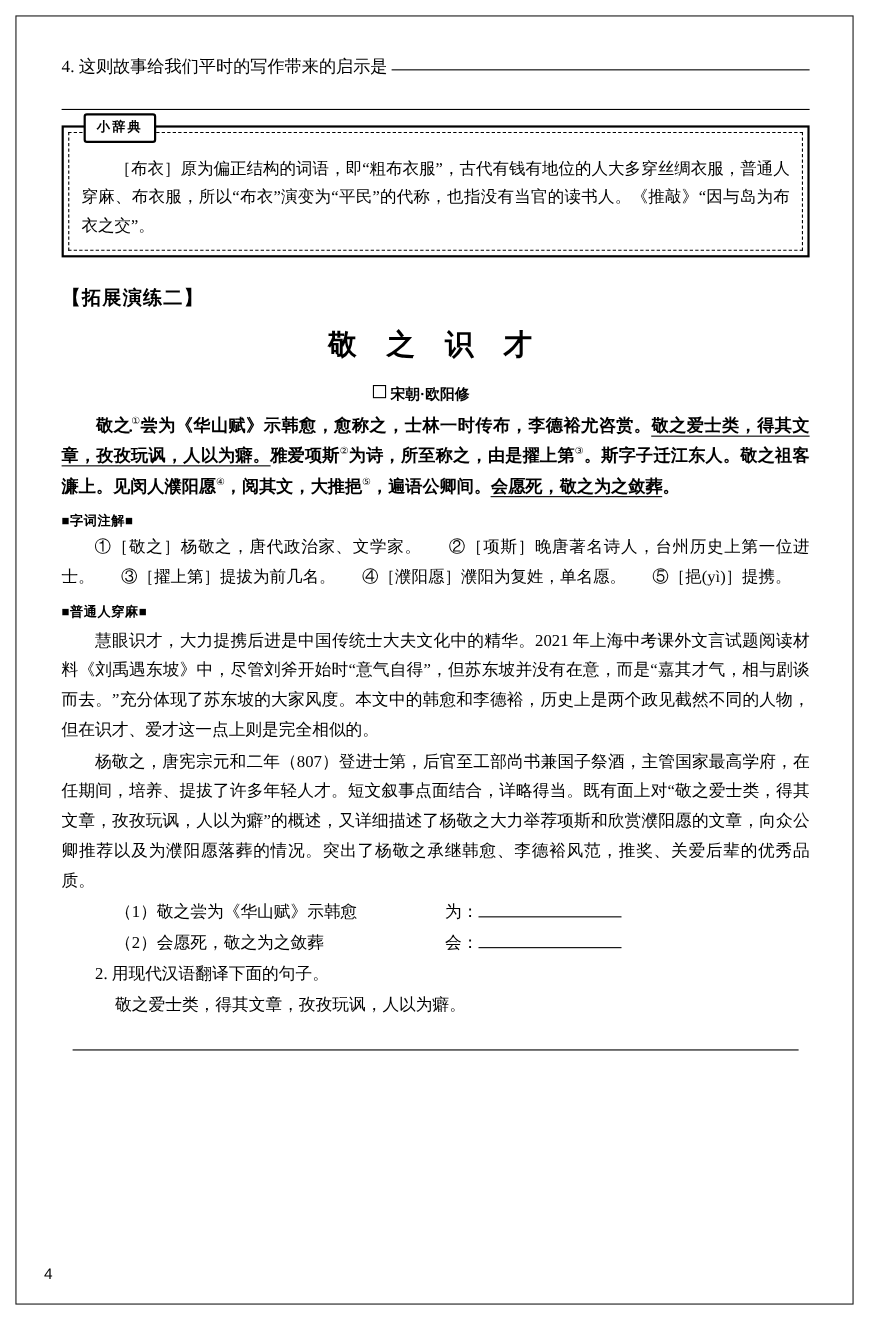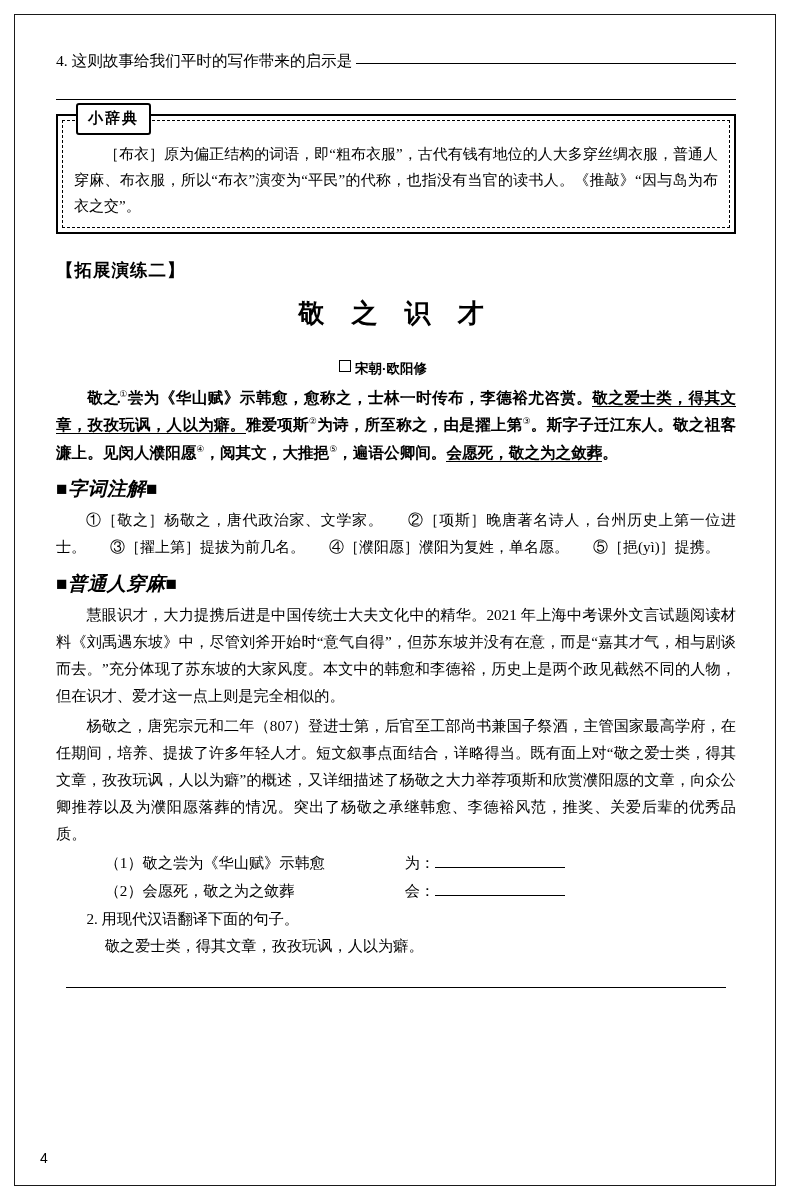--- a/index.html
+++ b/index.html
@@ -80,21 +80,21 @@
   }
   .dict-title {
     position: absolute;
     left: 18px;
     top: -13px;
     background: #fff;
     border: 2px solid #000;
     border-radius: 3px;
     padding: 1px 10px 2px 10px;
     font-weight: bold;
-    font-size: 15px;
+    font-size: 12px;
     letter-spacing: 2px;
     font-family: "Liberation Sans", sans-serif;
   }
   .dict-text {
     font-size: 15px;
     line-height: 1.72;
     text-align: justify;
     text-indent: 2em;
     margin: 0;
   }
@@ -105,21 +105,21 @@
     font-size: 17.5px;
     letter-spacing: 1px;
     margin: 16px 0 8px 0;
     font-family: "Liberation Sans", sans-serif;
   }
   .article-title {
     text-align: center;
     font-size: 26px;
     font-weight: bold;
     letter-spacing: 10px;
-    margin: 8px 0 24px 0;
+    margin: 8px 0 14px 0;
     font-family: "Liberation Sans", sans-serif;
   }
   .article-byline {
     text-align: center;
     font-size: 13.5px;
     margin: 0 26px 4px 0;
     font-family: "Liberation Sans", sans-serif;
     font-weight: bold;
   }
   .byline-box {
@@ -148,25 +148,24 @@
     position: absolute;
     left: 50%;
     transform: translateX(-50%);
     bottom: -9px;
     font-size: 15px;
   }
 
   
   .subhead {
     font-weight: bold;
-    font-size: 19px;
+    font-size: 12px;
     margin: 8px 0 2px 0;
     font-family: "Liberation Sans", sans-serif;
     letter-spacing: 0.5px;
-    font-style: italic;
   }
 
   .notes {
     font-size: 15px;
     line-height: 1.8;
     text-indent: 2em;
     text-align: justify;
     margin: 0 0 2px 0;
   }
   .notes .gap { display: inline-block; width: 1.6em; }

